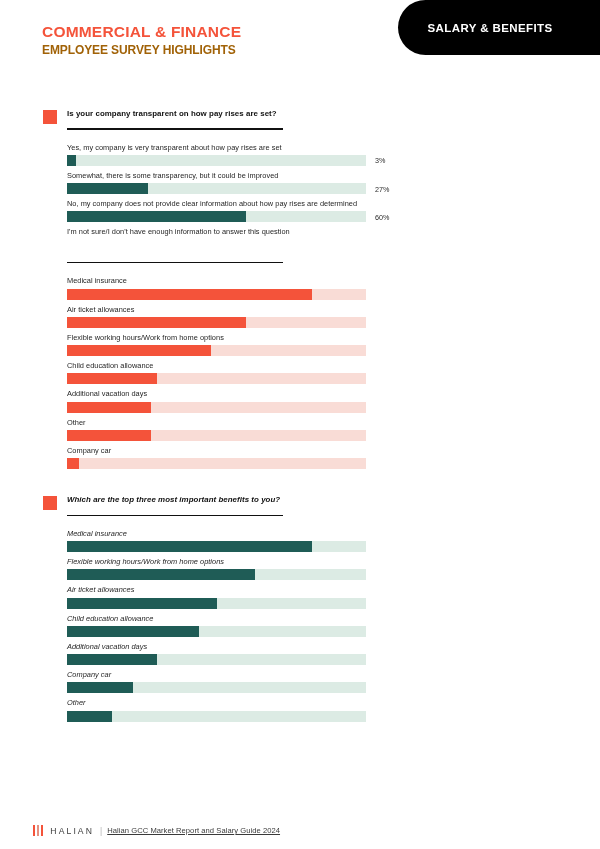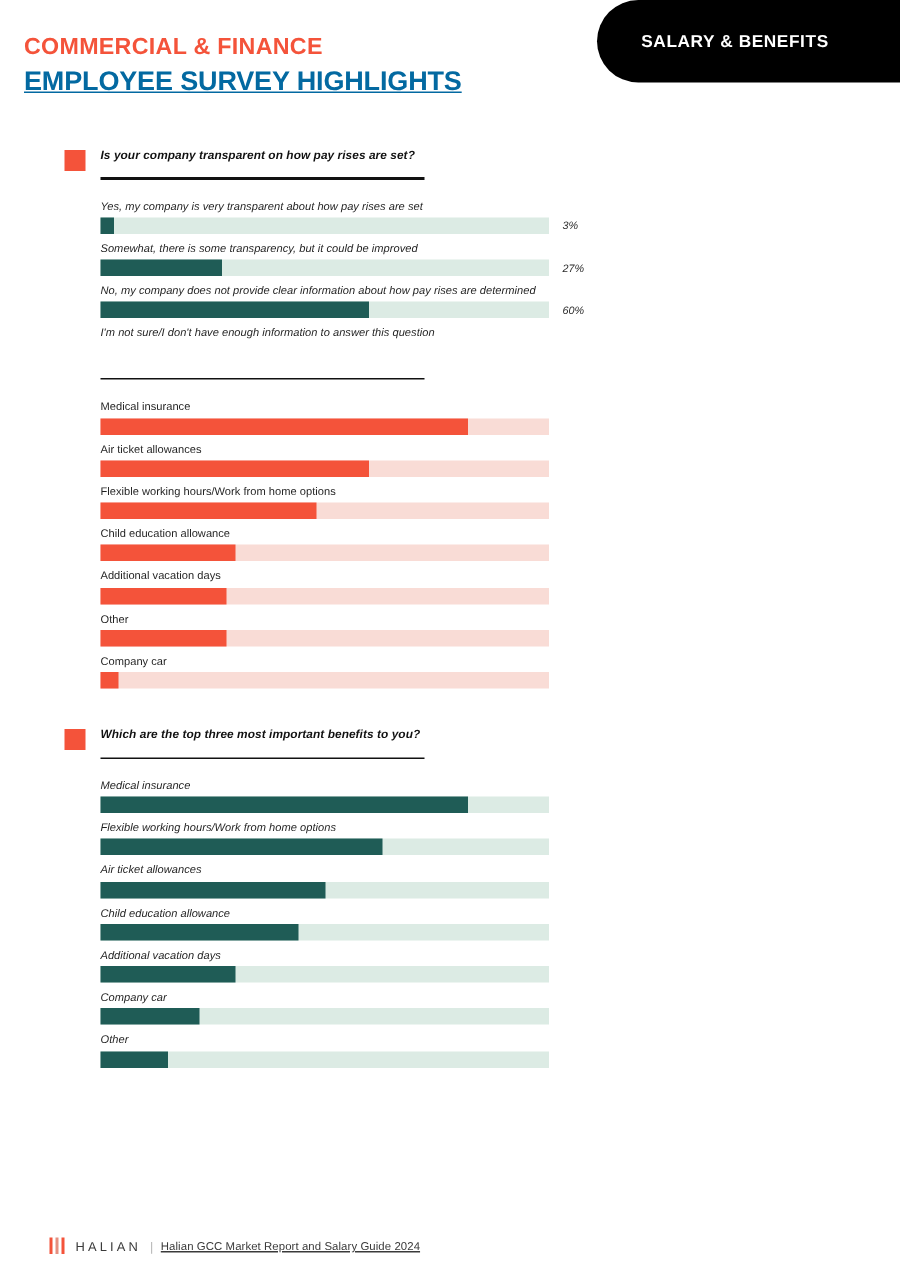--- a/index.html
+++ b/index.html
@@ -16,40 +16,39 @@
     overflow: hidden;
   }
 
   
   .page-header {
     position: relative;
     height: 90px;
   }
   .header-titles {
     position: absolute;
-    left: 16px;
+    left: 42px;
     top: 22px;
   }
   .eyebrow {
     font-size: 15.5px;
     font-weight: 700;
     letter-spacing: 0.2px;
     color: #F4533A;
     line-height: 1.25;
     white-space: nowrap;
   }
   .main-title {
-    font-size: 18px;
+    font-size: 12px;
     font-weight: 700;
     letter-spacing: -0.1px;
-    color: #0369a1;
+    color: #a16207;
     line-height: 1.3;
     margin-top: 2px;
     white-space: nowrap;
-    text-decoration: underline;
   }
   .section-badge {
     position: absolute;
     right: 0;
     top: 0;
     width: 202px;
     height: 55px;
     background: #000000;
     border-top-left-radius: 30px;
     border-bottom-left-radius: 30px;
@@ -138,21 +137,21 @@
   }
 
   
   .theme-teal .bar-track { background: #DCEBE4; }
   .theme-teal .bar-fill  { background: #1F5C56; }
   
   .theme-coral .bar-track { background: #F9DCD6; }
   .theme-coral .bar-fill  { background: #F4533A; }
 
   
-  #section-1 { margin-top: 9px; font-style: italic; }
+  #section-1 { margin-top: 19px; }
   #section-2 { margin-top: 25px; }
   #section-3 { margin-top: 26px; font-style: italic; }
 
   
   .page-footer {
     position: absolute;
     left: 33px;
     bottom: 13px;
     display: flex;
     align-items: center;

